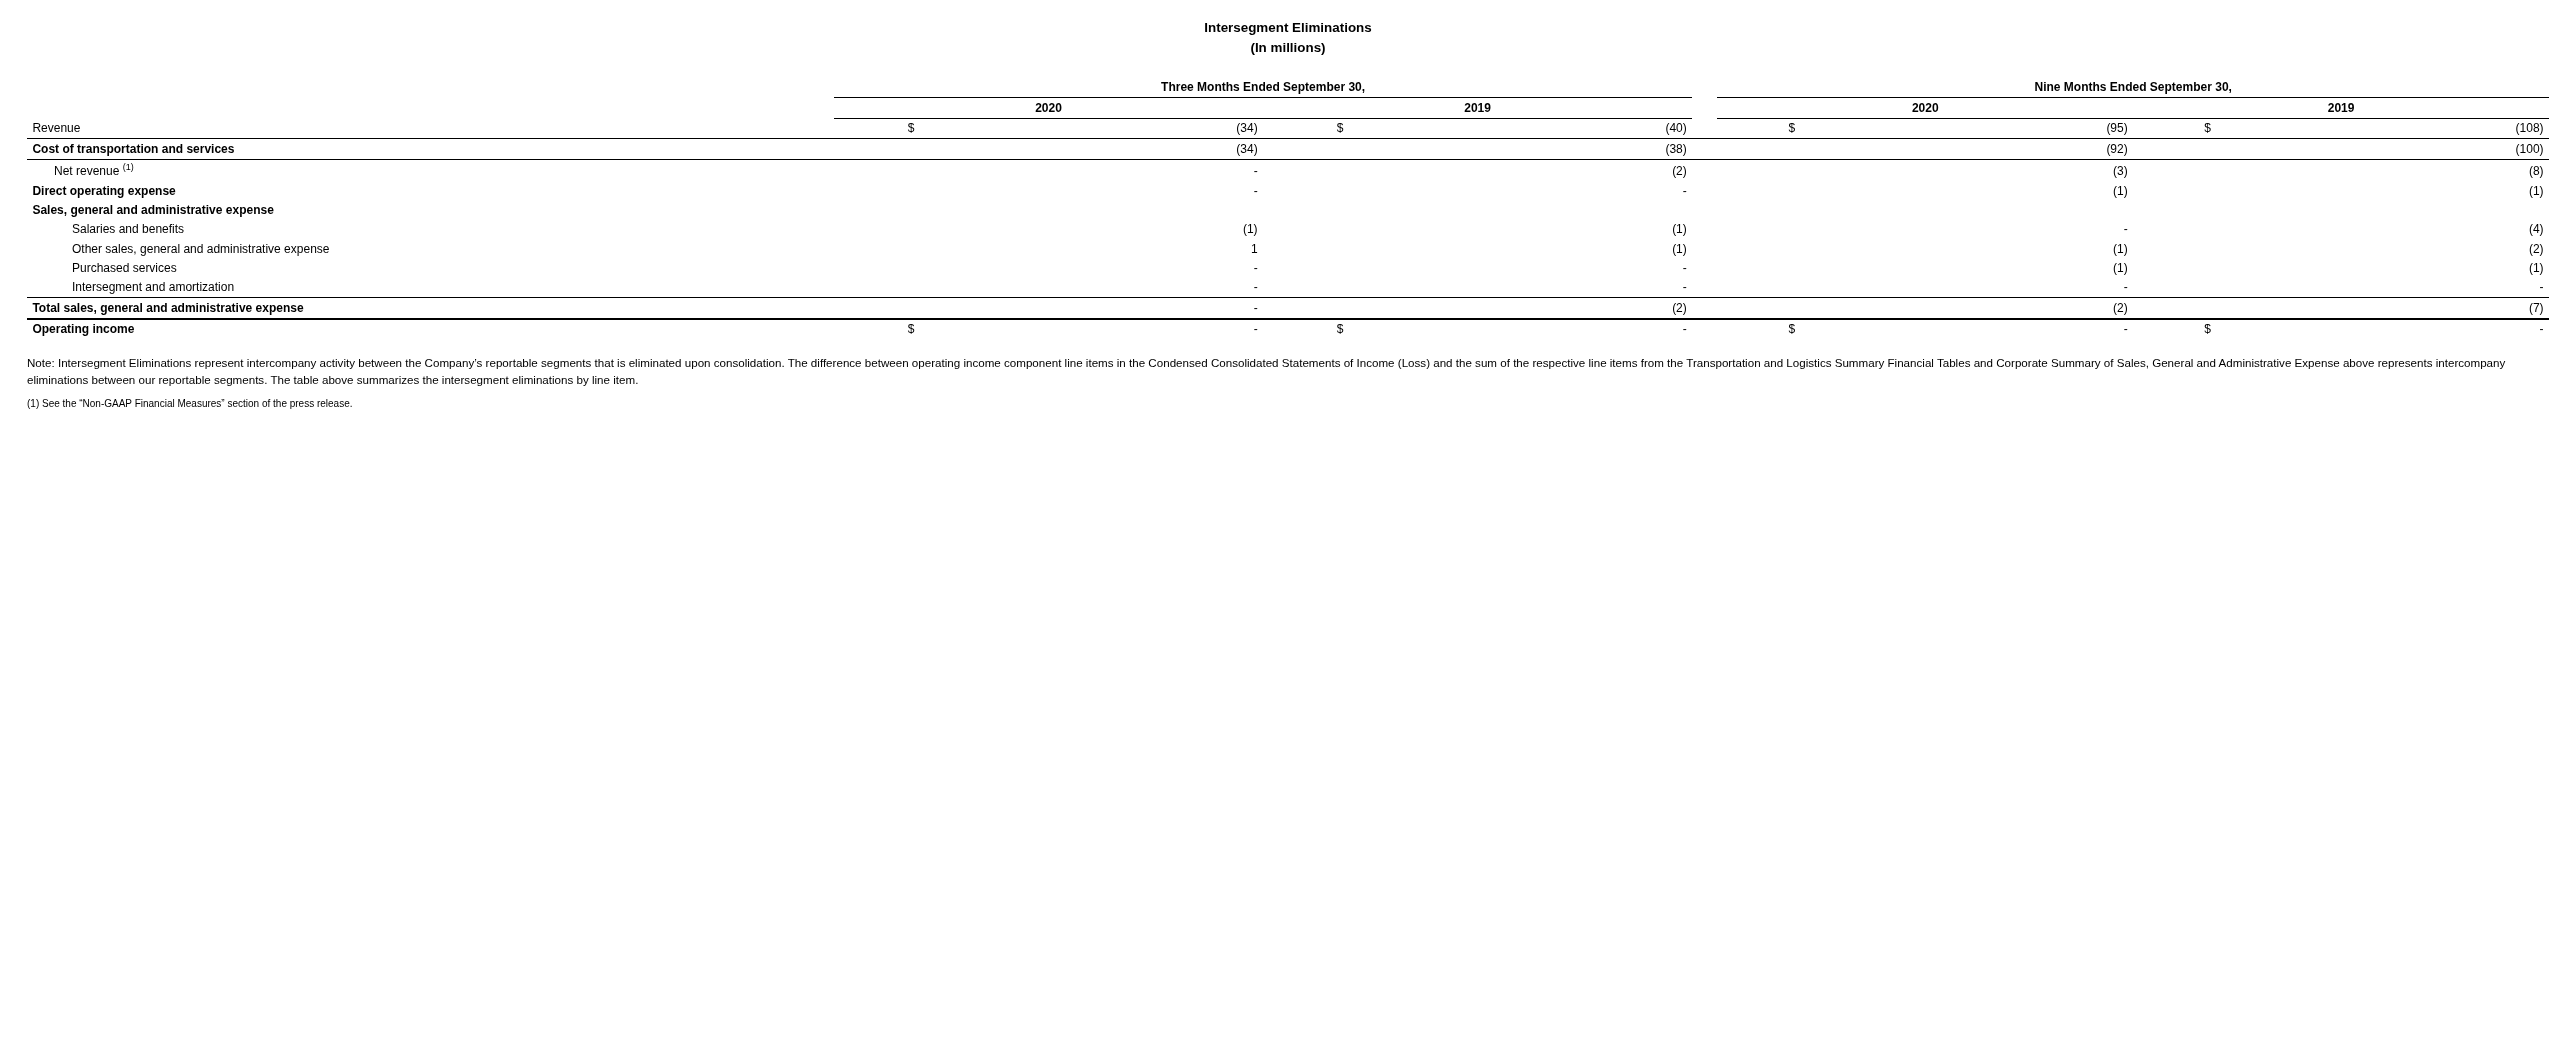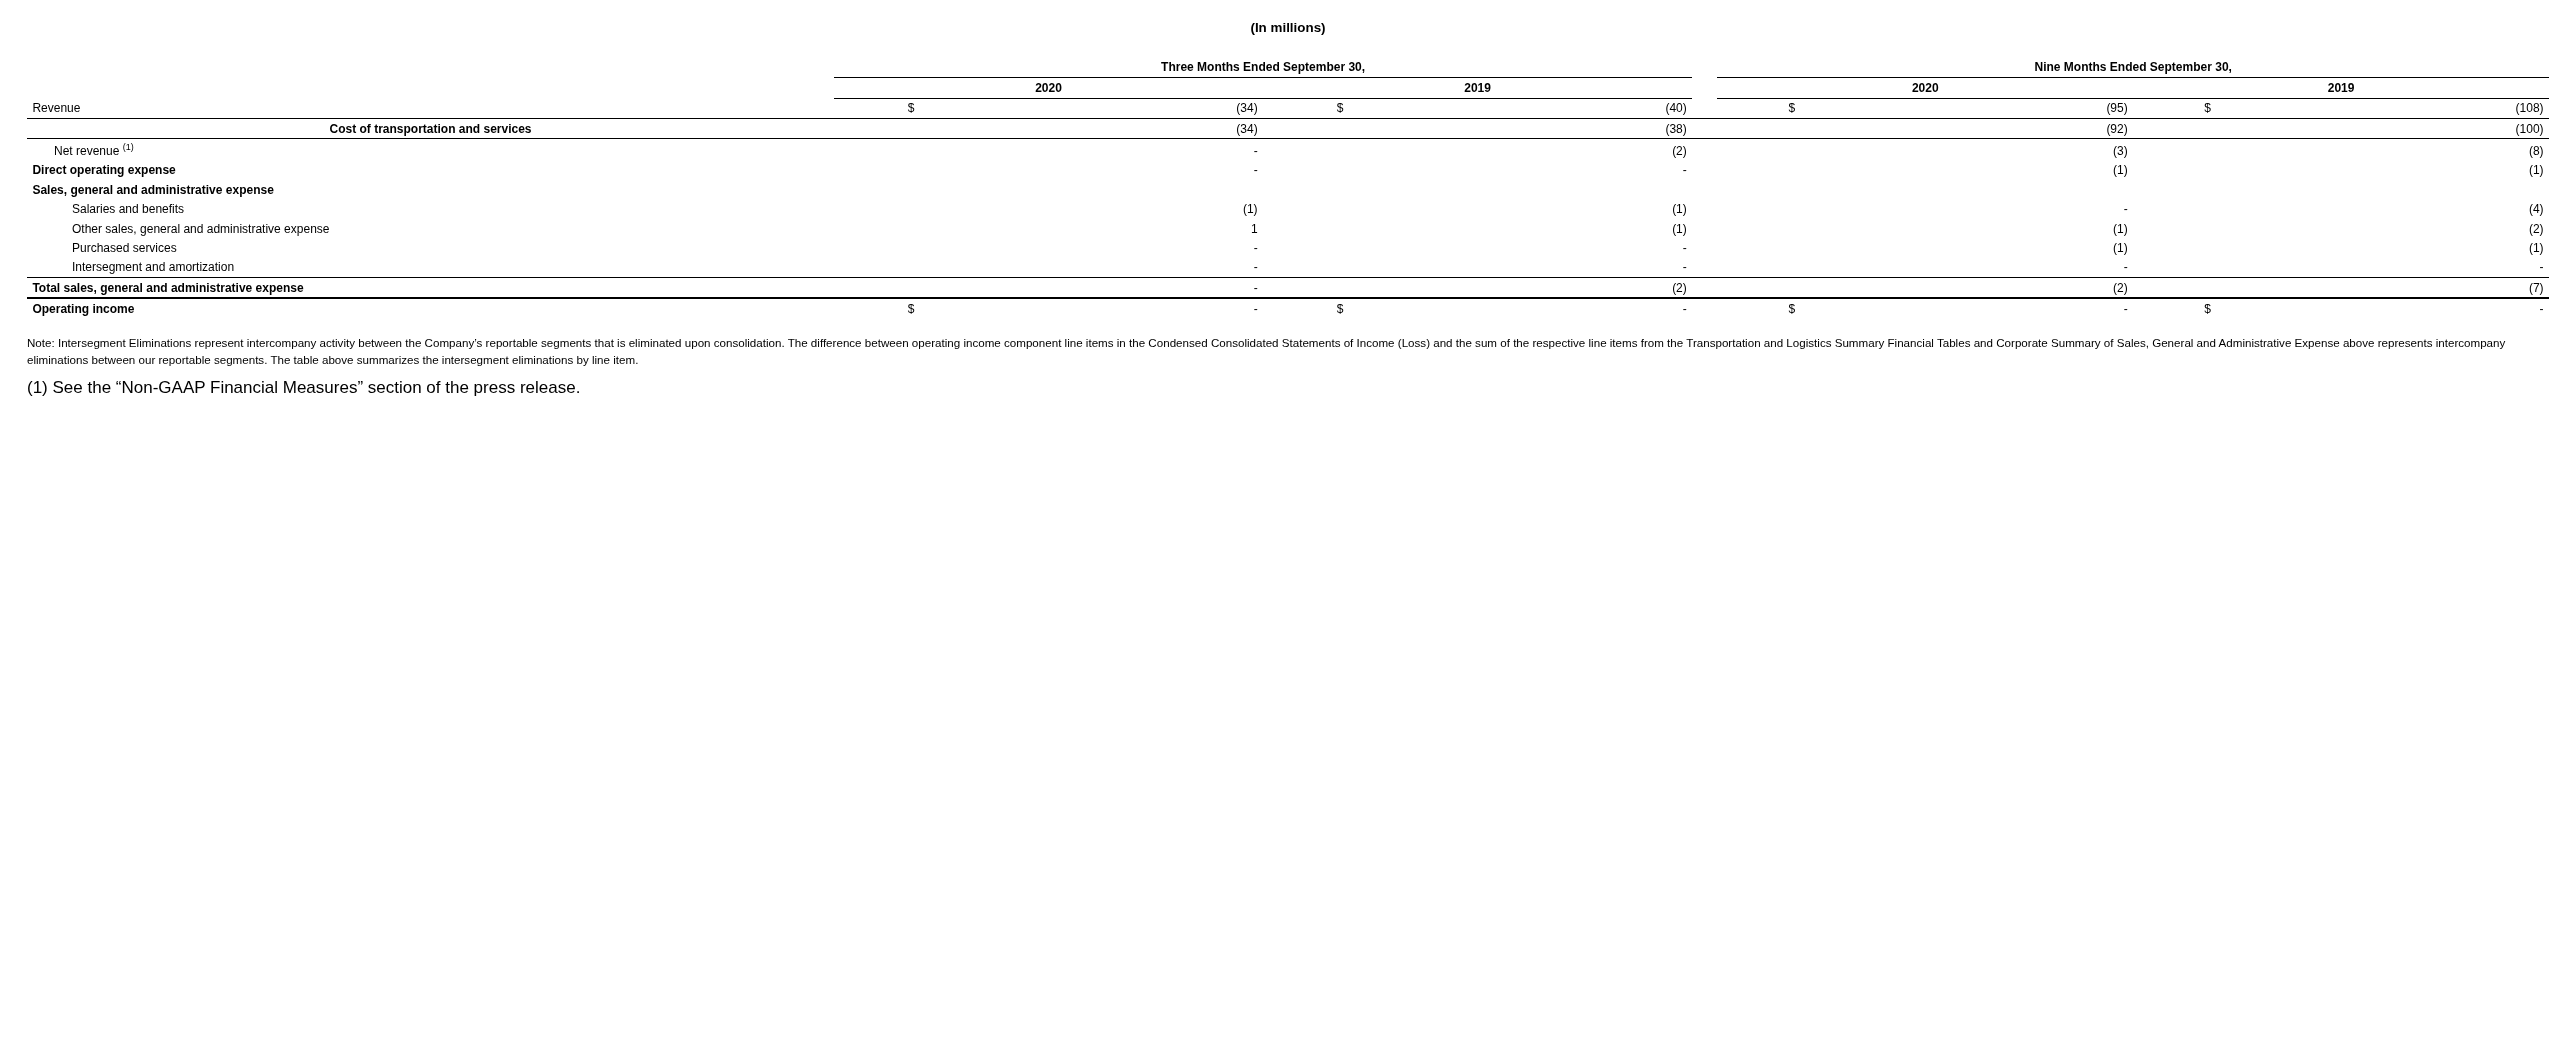--- a/index.html
+++ b/index.html
@@ -67,30 +67,31 @@
       min-width: 72px;
       text-align: right;
     }
     .note-section {
       margin-top: 15px;
       font-size: 11.6px;
       line-height: 1.5;
     }
     .footnote {
       margin-top: 9px;
-      font-size: 17px;
+      font-size: 10px;
     }
     sup {
       font-size: 9px;
     }
   </style>
 </head>
 <body>
 
 <div class="page-title">
+  <div>Intersegment Eliminations</div>
   <div>(In millions)</div>
 </div>
 
 <table>
   <thead>
     <tr>
       <td style="width:32%;"></td>
       <td colspan="4" class="col-group-header">Three Months Ended September 30,</td>
       <td style="width:1%;"></td>
       <td colspan="4" class="col-group-header">Nine Months Ended September 30,</td>
@@ -111,21 +112,21 @@
         <td class="value-cell">(34)</td>
         <td class="dollar-cell">$</td>
         <td class="value-cell">(40)</td>
         <td style="width: 18px;"></td>
         <td class="dollar-cell">$</td>
         <td class="value-cell">(95)</td>
         <td class="dollar-cell">$</td>
         <td class="value-cell">(108)</td>
       </tr>
       <tr class="border-top">
-        <td class="label-cell" style="font-weight: bold; text-align: center;">Cost of transportation and services</td>
+        <td class="label-cell" style="font-weight: bold;">Cost of transportation and services</td>
         <td class="dollar-cell"></td>
         <td class="value-cell">(34)</td>
         <td class="dollar-cell"></td>
         <td class="value-cell">(38)</td>
         <td style="width: 18px;"></td>
         <td class="dollar-cell"></td>
         <td class="value-cell">(92)</td>
         <td class="dollar-cell"></td>
         <td class="value-cell">(100)</td>
       </tr>

